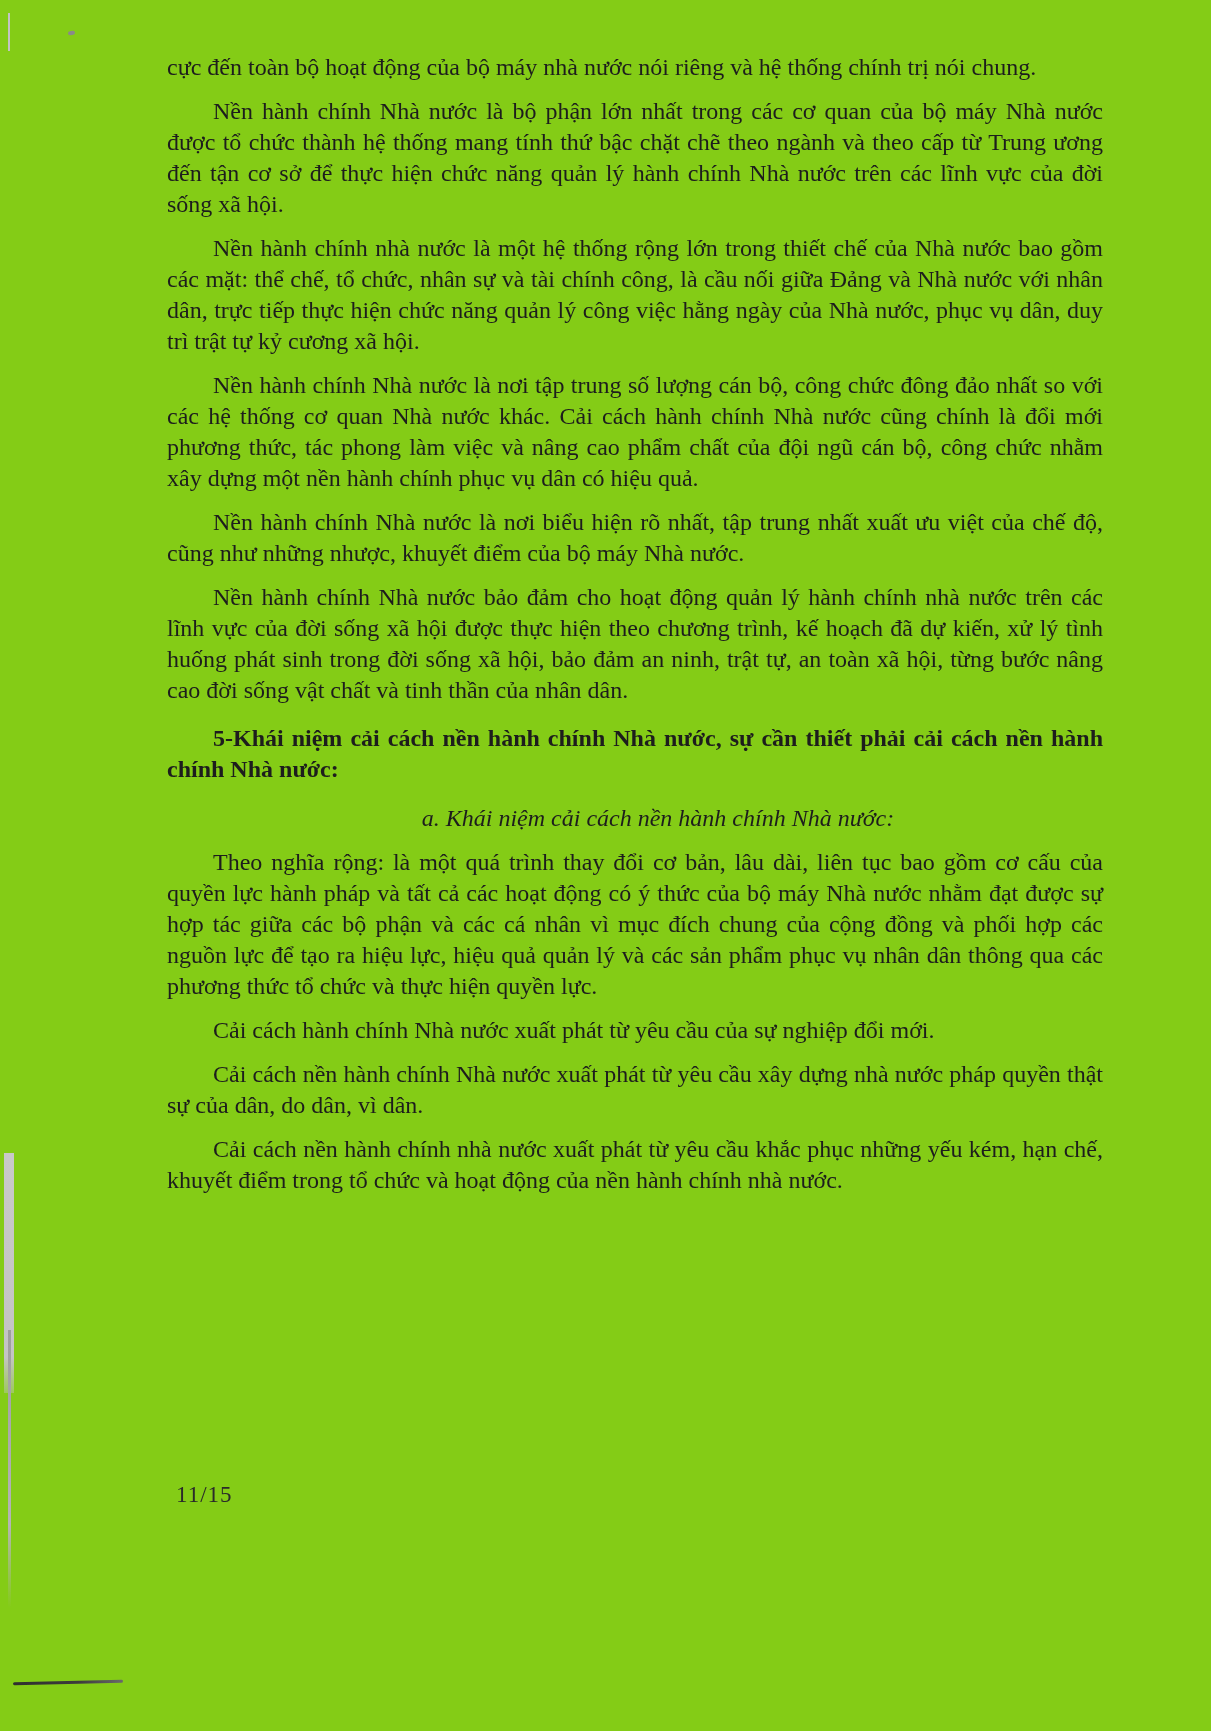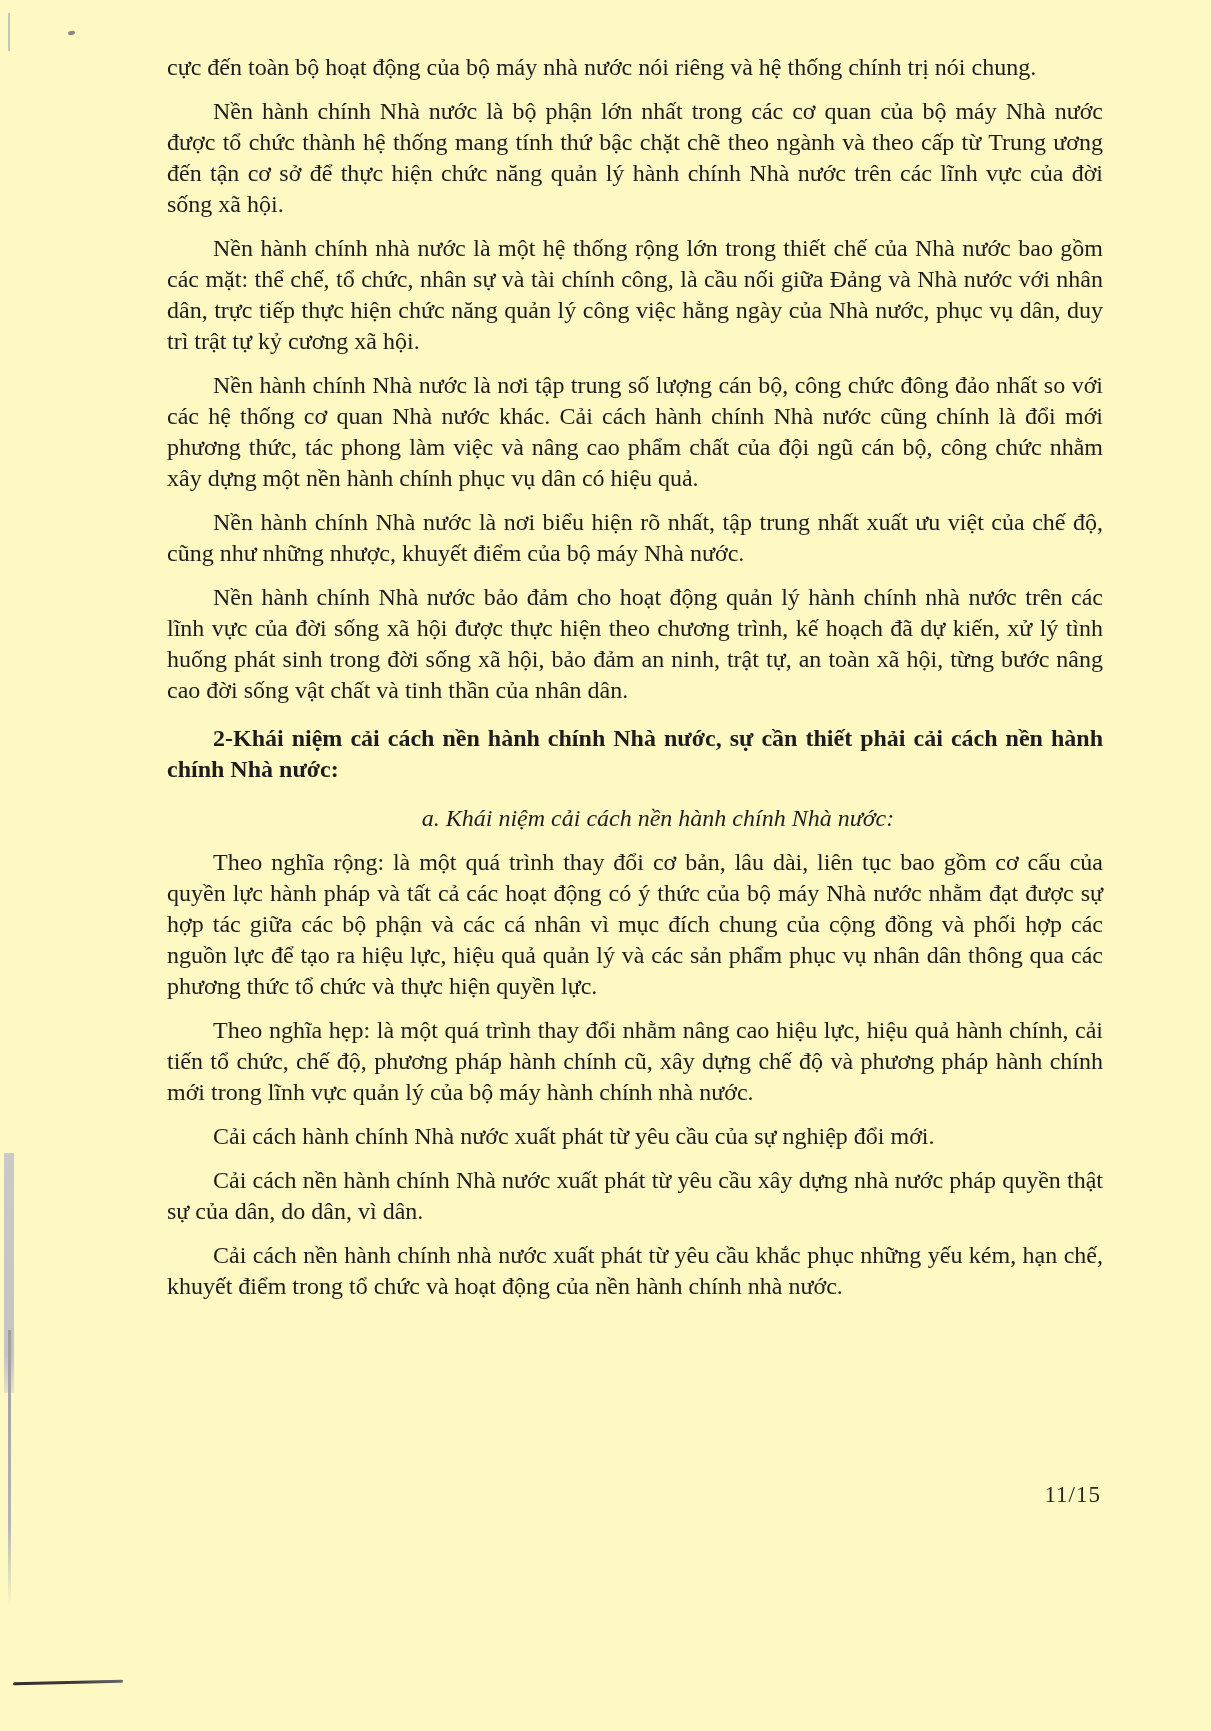--- a/index.html
+++ b/index.html
@@ -4,21 +4,21 @@
 <style>
   html, body {
     margin: 0;
     padding: 0;
     background: #e8e8e8;
   }
   .page {
     position: relative;
     width: 1211px;
     height: 1731px;
-    background: #fef9c3;
+    background: #84cc16;
     overflow: hidden;
   }
   .doc-text {
     position: absolute;
     left: 167px;
     top: 52px;
     width: 936px;
     font-family: "Liberation Serif", "DejaVu Serif", serif;
     font-size: 24px;
     line-height: 31px;
@@ -39,24 +39,24 @@
     font-weight: bold;
     margin-top: 17px;
   }
   .subhead {
     font-style: italic;
     text-align: center;
     margin-top: 18px;
   }
   .page-number {
     position: absolute;
-    left: 165px;
+    left: 176px;
     top: 1482px;
     width: 936px;
-    text-align: right;
+    text-align: left;
     font-family: "Liberation Serif", "DejaVu Serif", serif;
     font-size: 23px;
     color: #2a2a2a;
     letter-spacing: 1px;
   }
   
   .artifact {
     position: absolute;
   }
   .vline-top {
@@ -110,24 +110,23 @@
   <div class="artifact streak-left-tail"></div>
   <div class="artifact hline-bottom"></div>
 
   <div class="doc-text">
     <p class="para no-indent first">cực đến toàn bộ hoạt động của bộ máy nhà nước nói riêng và hệ thống chính trị nói chung.</p>
     <p class="para">Nền hành chính Nhà nước là bộ phận lớn nhất trong các cơ quan của bộ máy Nhà nước được tổ chức thành hệ thống mang tính thứ bậc chặt chẽ theo ngành và theo cấp từ Trung ương đến tận cơ sở để thực hiện chức năng quản lý hành chính Nhà nước trên các lĩnh vực của đời sống xã hội.</p>
     <p class="para">Nền hành chính nhà nước là một hệ thống rộng lớn trong thiết chế của Nhà nước bao gồm các mặt: thể chế, tổ chức, nhân sự và tài chính công, là cầu nối giữa Đảng và Nhà nước với nhân dân, trực tiếp thực hiện chức năng quản lý công việc hằng ngày của Nhà nước, phục vụ dân, duy trì trật tự kỷ cương xã hội.</p>
     <p class="para">Nền hành chính Nhà nước là nơi tập trung số lượng cán bộ, công chức đông đảo nhất so với các hệ thống cơ quan Nhà nước khác. Cải cách hành chính Nhà nước cũng chính là đổi mới phương thức, tác phong làm việc và nâng cao phẩm chất của đội ngũ cán bộ, công chức nhằm xây dựng một nền hành chính phục vụ dân có hiệu quả.</p>
     <p class="para">Nền hành chính Nhà nước là nơi biểu hiện rõ nhất, tập trung nhất xuất ưu việt của chế độ, cũng như những nhược, khuyết điểm của bộ máy Nhà nước.</p>
     <p class="para">Nền hành chính Nhà nước bảo đảm cho hoạt động quản lý hành chính nhà nước trên các lĩnh vực của đời sống xã hội được thực hiện theo chương trình, kế hoạch đã dự kiến, xử lý tình huống phát sinh trong đời sống xã hội, bảo đảm an ninh, trật tự, an toàn xã hội, từng bước nâng cao đời sống vật chất và tinh thần của nhân dân.</p>
-    <p class="para heading">2-Khái niệm cải cách nền hành chính Nhà nước, sự cần thiết phải cải cách nền hành chính Nhà nước:</p>
+    <p class="para heading">5-Khái niệm cải cách nền hành chính Nhà nước, sự cần thiết phải cải cách nền hành chính Nhà nước:</p>
     <p class="para subhead">a. Khái niệm cải cách nền hành chính Nhà nước:</p>
     <p class="para">Theo nghĩa rộng: là một quá trình thay đổi cơ bản, lâu dài, liên tục bao gồm cơ cấu của quyền lực hành pháp và tất cả các hoạt động có ý thức của bộ máy Nhà nước nhằm đạt được sự hợp tác giữa các bộ phận và các cá nhân vì mục đích chung của cộng đồng và phối hợp các nguồn lực để tạo ra hiệu lực, hiệu quả quản lý và các sản phẩm phục vụ nhân dân thông qua các phương thức tổ chức và thực hiện quyền lực.</p>
-    <p class="para">Theo nghĩa hẹp: là một quá trình thay đổi nhằm nâng cao hiệu lực, hiệu quả hành chính, cải tiến tổ chức, chế độ, phương pháp hành chính cũ, xây dựng chế độ và phương pháp hành chính mới trong lĩnh vực quản lý của bộ máy hành chính nhà nước.</p>
     <p class="para">Cải cách hành chính Nhà nước xuất phát từ yêu cầu của sự nghiệp đổi mới.</p>
     <p class="para">Cải cách nền hành chính Nhà nước xuất phát từ yêu cầu xây dựng nhà nước pháp quyền thật sự của dân, do dân, vì dân.</p>
     <p class="para">Cải cách nền hành chính nhà nước xuất phát từ yêu cầu khắc phục những yếu kém, hạn chế, khuyết điểm trong tổ chức và hoạt động của nền hành chính nhà nước.</p>
   </div>
 
   <div class="page-number">11/15</div>
 
 </div>
 
 </body></html>

